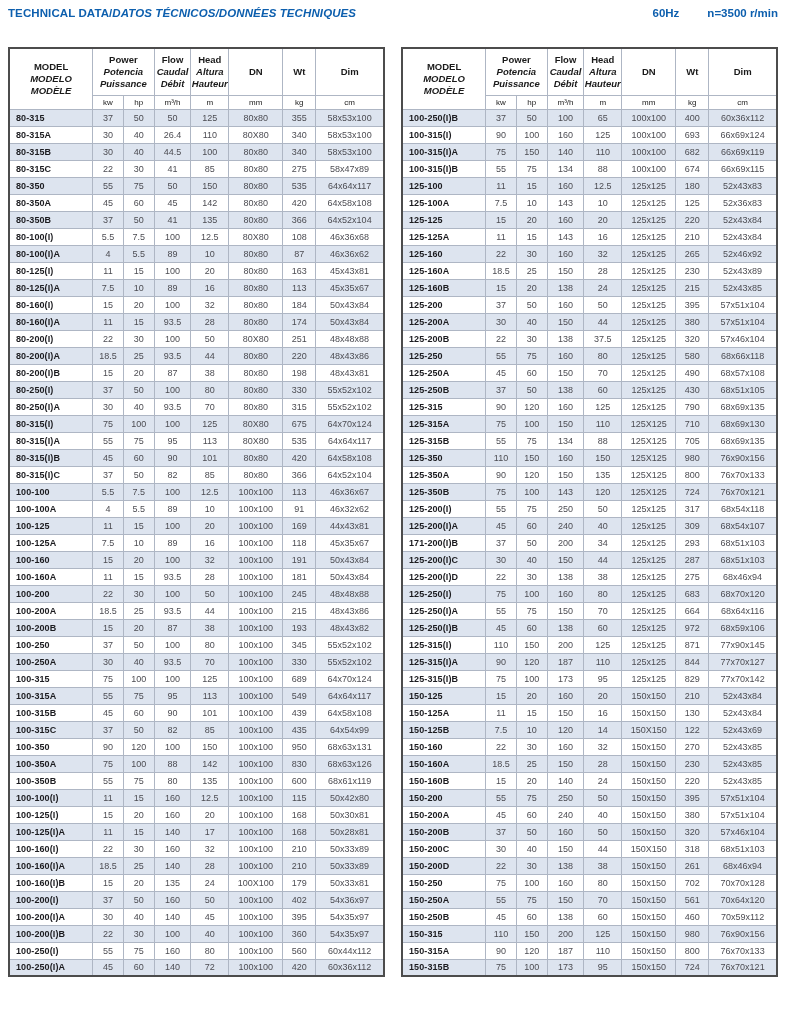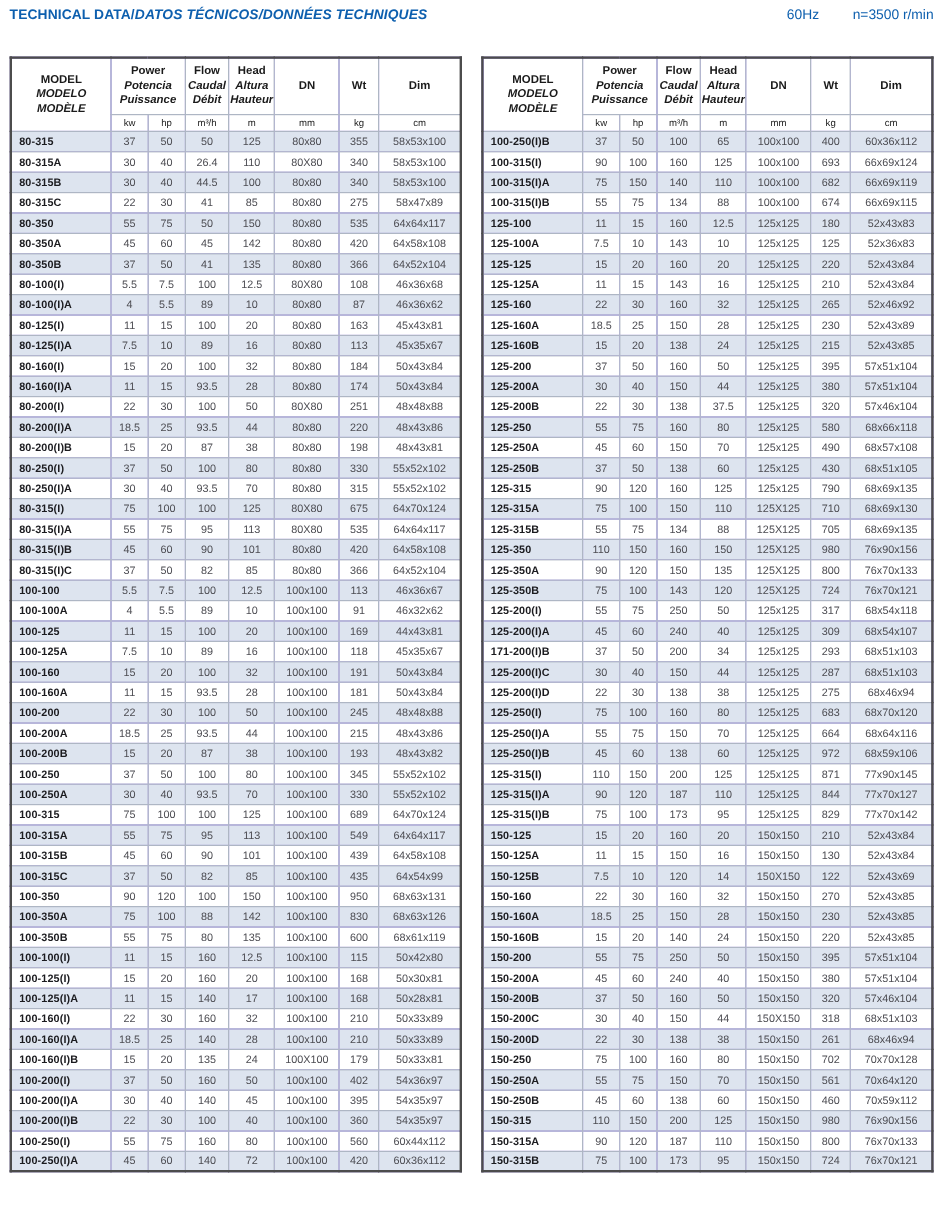--- a/index.html
+++ b/index.html
@@ -9,33 +9,33 @@
     font-family: "Liberation Sans", sans-serif;
     position: relative;
     overflow: hidden;
   }
   .title-bar {
     position: absolute; top: 7px; left: 8px; right: 8px;
     display: flex; justify-content: space-between; align-items: baseline;
   }
   .title-left { font-size: 11.5px; font-weight: bold; color: #0d5fae; letter-spacing: 0.1px; }
   .title-left .it { font-style: italic; }
-  .title-right { font-size: 11.5px; font-weight: normal; color: #0d5fae; }
+  .title-right { font-size: 11.5px; font-weight: bold; color: #0d5fae; }
   .title-right .freq { margin-right: 28px; }
 
   .tables-wrap {
     position: absolute; top: 47px; left: 8px;
     display: flex; gap: 16px;
   }
   table.spec {
     width: 377px;
     border-collapse: collapse;
     table-layout: fixed;
     border: 2px solid #4c4c4c;
-    background: #c4b5fd;
+    background: #7f1d1d;
   }
   .spec th, .spec td {
     border: 1px solid #aeb6c4;
     text-align: center;
     vertical-align: middle;
     overflow: hidden;
     white-space: nowrap;
   }
   .spec thead th { background: #ffffff; color: #1a1a1a; }
   .hdr-main { font-size: 9.5px; font-weight: bold; line-height: 1.25; padding: 3px 1px; height: 47px; }

